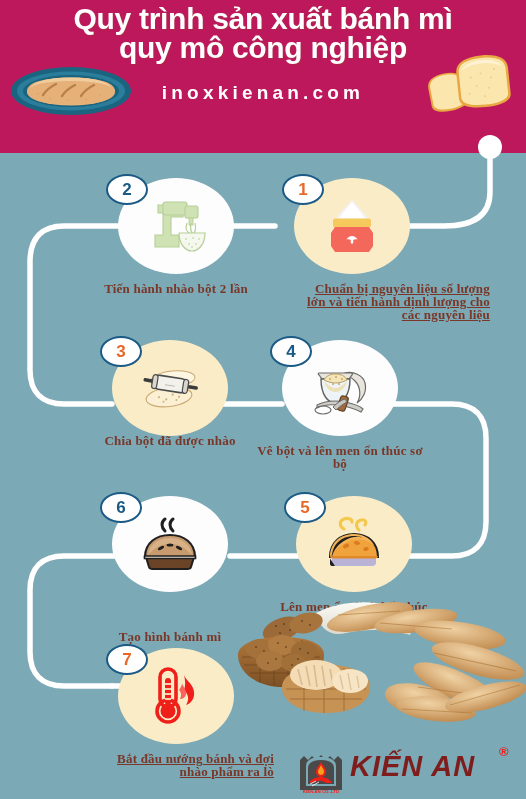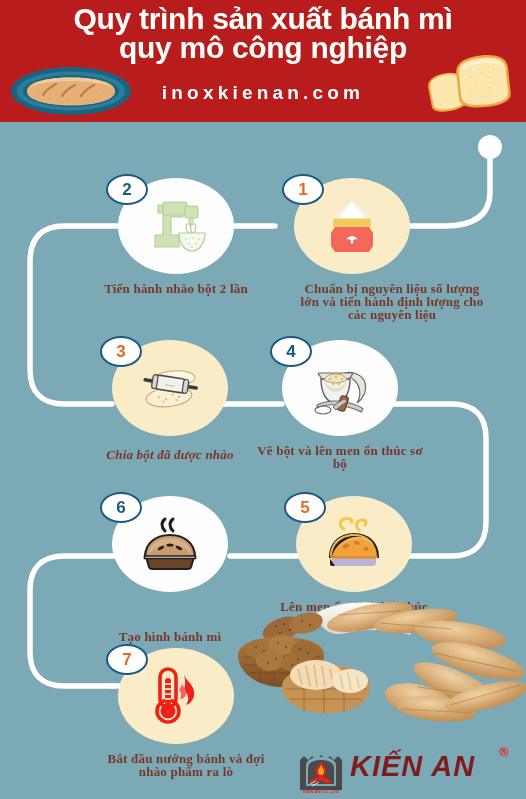--- a/index.html
+++ b/index.html
@@ -7,22 +7,22 @@
   body {
     font-family:"Liberation Sans", sans-serif;
     background:#7bA9b6;
     overflow:hidden;
     position:relative;
   }
   #page { position:relative; width:526px; height:799px; overflow:hidden; background:#7ba9b6; }
 
   
   .header {
-    position:absolute; left:0; top:0; width:526px; height:122px;
-    background:#b91c1c;
+    position:absolute; left:0; top:0; width:526px; height:153px;
+    background:#be185d;
     overflow:hidden;
   }
   .title {
     position:absolute; left:0; top:4px; width:526px;
     text-align:center;
     color:#ffffff;
     font-size:30px; line-height:29px;
     font-weight:bold;
     letter-spacing:-0.3px;
     font-family:"Liberation Sans", sans-serif;
@@ -67,21 +67,21 @@
   .caption {
     position:absolute;
     color:#7a3626;
     font-size:13px;
     line-height:13px;
     font-weight:bold;
     font-family:"Liberation Serif", serif;
     letter-spacing:.2px;
   }
   .caption.center { text-align:center; }
-  .caption.left { text-align:center; }
+  .caption.left { text-align:right;text-decoration:underline; }
   .icon { width:70px; height:70px; display:block; }
 
   
   .breadphoto { position:absolute; right:-4px; bottom:66px; width:310px; height:140px; }
   .logo { position:absolute; left:296px; top:744px; width:230px; height:52px; }
   .logomark { position:absolute; left:0; top:0; width:50px; height:50px; }
   .logotext {
     position:absolute; left:54px; top:6px;
     color:#7f1d1d; font-size:29px; font-weight:bold;
     font-style:italic; letter-spacing:1px;
@@ -231,21 +231,21 @@
           <rect x="8" y="29" width="10" height="3.6" rx="1.6" fill="#3b3b3b"></rect>
           <rect x="52" y="29" width="11" height="3.6" rx="1.6" fill="#3b3b3b"></rect>
           <rect x="17" y="24" width="36" height="14" rx="7" fill="#f3f1ec" stroke="#4a4a4a" stroke-width="1.6"></rect>
           <rect x="17" y="24" width="5" height="14" rx="2.5" fill="#d9d6ce" stroke="#4a4a4a" stroke-width="1.2"></rect>
           <rect x="48" y="24" width="5" height="14" rx="2.5" fill="#d9d6ce" stroke="#4a4a4a" stroke-width="1.2"></rect>
           <path d="M30 32.5 L40 32.5" stroke="#bdbab3" stroke-width="1"></path>
         </g>
       </svg>
     </div>
     <div class="badge orange">3</div>
-    <div class="caption center" style="left:-26px; top:108px; width:168px;font-style:italic;">Chia bột đã được nhào</div>
+    <div class="caption center" style="left:-26px; top:94px; width:168px;">Chia bột đã được nhào</div>
   </div>
 
   <div class="step" style="left:282px; top:340px; width:170px;">
     <div class="bubble white">
       <svg class="icon" viewBox="0 0 70 70">
         <path d="M40 20 C48 18 58 22 60 30 C62 38 58 46 52 50 C56 44 56 34 50 28 C46 24 42 22 40 20 Z" fill="#e9e5dc" stroke="#6b6b6b" stroke-width="1.2"></path>
         <path d="M14 20 L46 20 C47.5 20 48 21 47 22 L44 26 L17 26 L14 22 C13 21 13 20 14 20 Z" fill="#e9e5dc" stroke="#6b6b6b" stroke-width="1.2"></path>
         <path d="M16 26 L45 26 C45 42 38 50 30.5 50 C23 50 16 42 16 26 Z" fill="#eef3f7" stroke="#5f5f5f" stroke-width="1.4"></path>
         <path d="M19 27 C21 23 25 21 30.5 21 C36 21 40 23 42 27 C38 29 34 30 30.5 30 C27 30 23 29 19 27 Z" fill="#f3e5b8" stroke="#b9a066" stroke-width="1"></path>
         <path d="M19 28 C23 32 26 35 30.5 35 C35 35 38 32 42 28 C40 35 36 39 30.5 39 C25 39 21 35 19 28 Z" fill="#ece0b5"></path>

